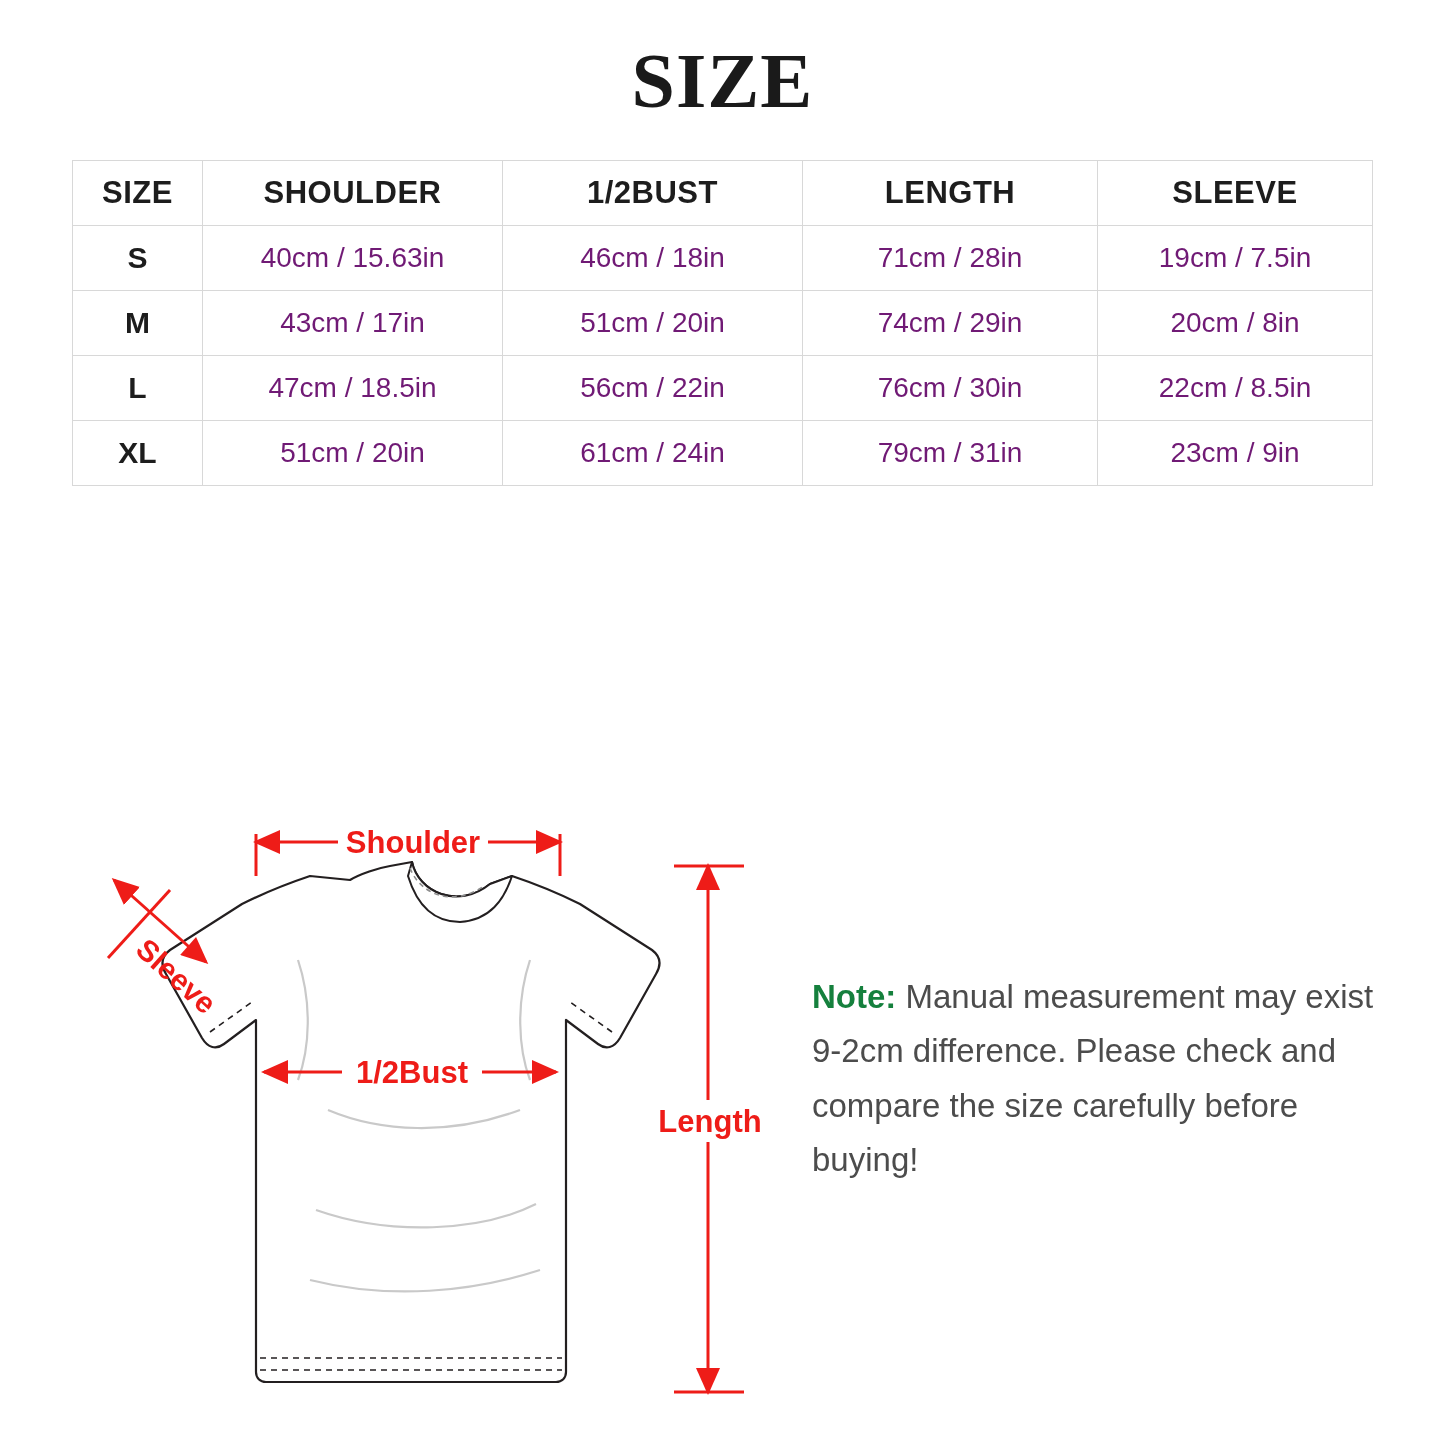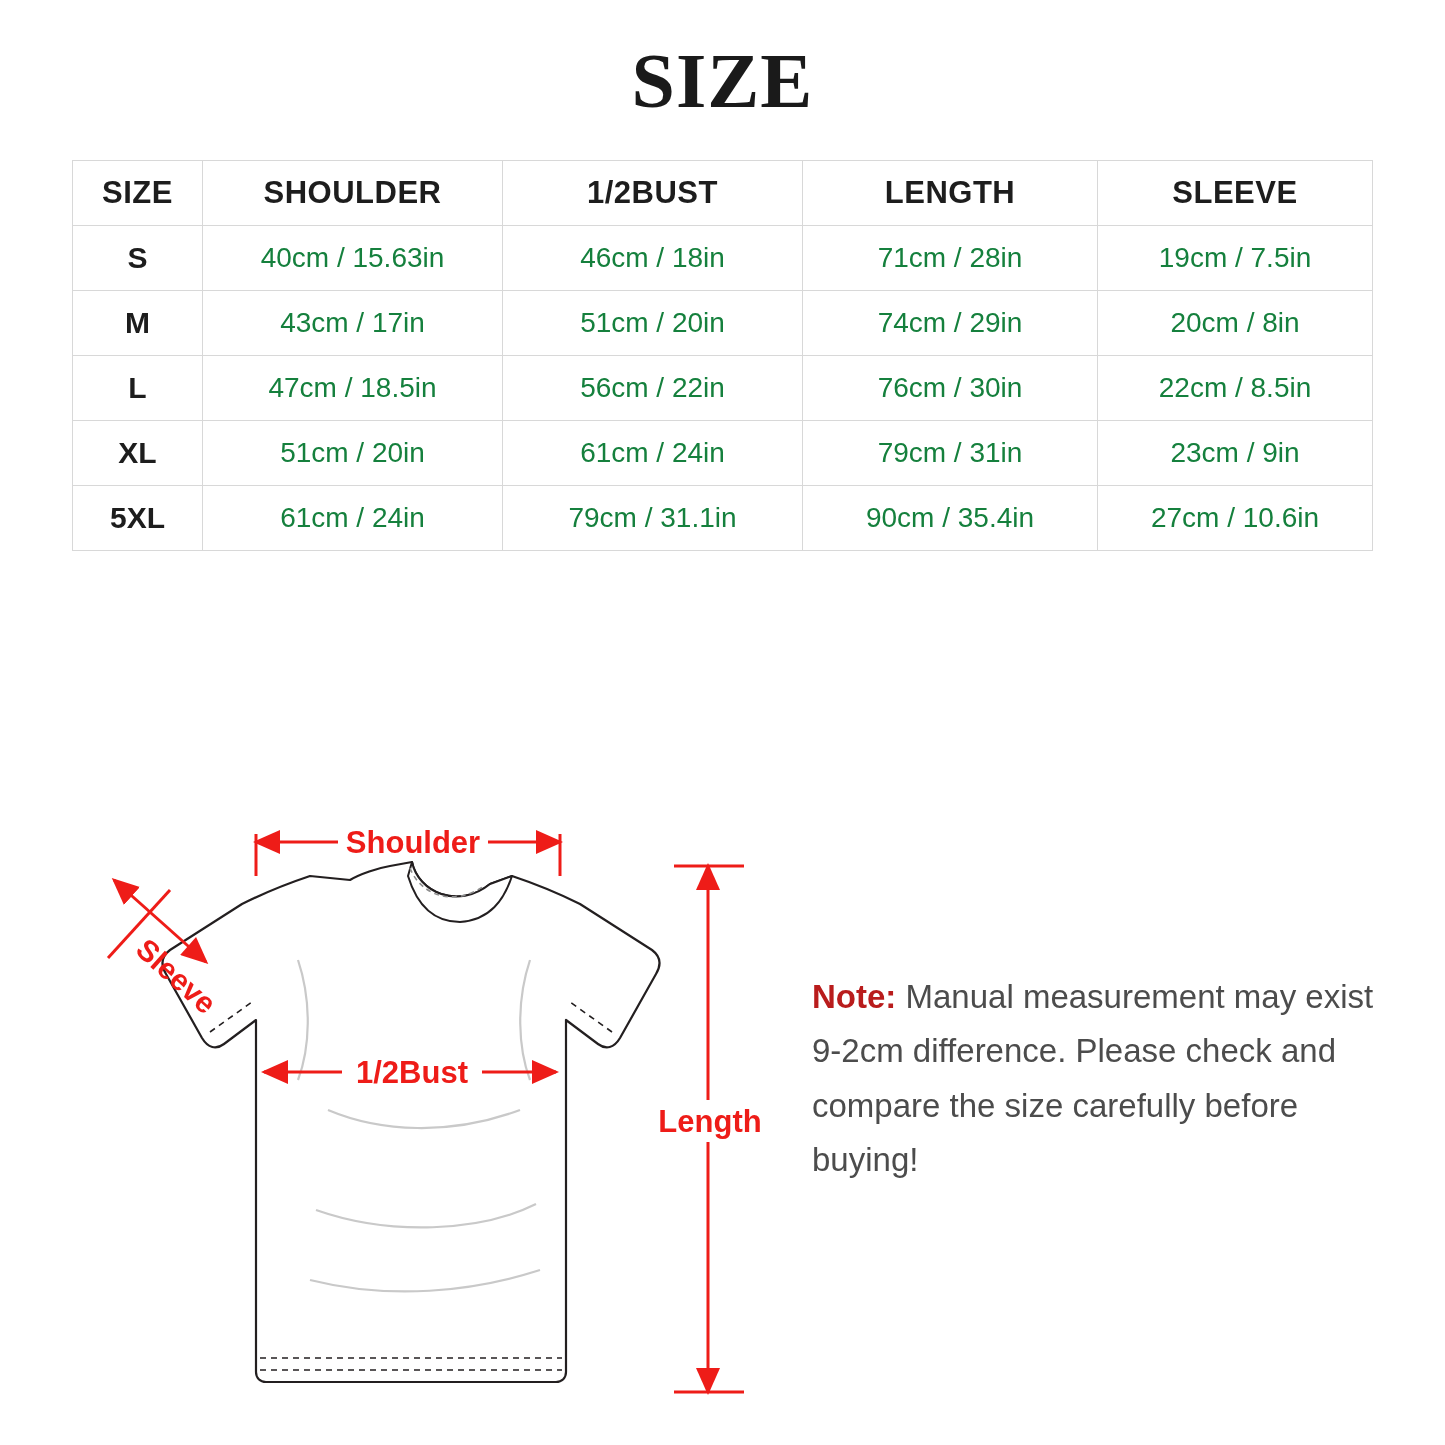--- a/index.html
+++ b/index.html
@@ -47,21 +47,21 @@
     padding: 0;
   }
   .size-table thead th {
     font-size: 31px;
     font-weight: 700;
     color: #1d1d1d;
     letter-spacing: 0.5px;
   }
   .size-table tbody td {
     font-size: 28px;
-    color: #15803d;
+    color: #701a75;
     font-weight: 400;
   }
   .size-table tbody td.size-cell {
     font-weight: 700;
     color: #1d1d1d;
     font-size: 30px;
   }
   .col-size { width: 130px; }
   .col-shoulder { width: 300px; }
   .col-bust { width: 300px; }
@@ -85,21 +85,21 @@
     position: absolute;
     top: 970px;
     left: 812px;
     width: 580px;
     font-size: 33px;
     line-height: 1.65;
     color: #4c4c4c;
     font-family: "Liberation Sans", sans-serif;
   }
   .note b {
-    color: #b91c1c;
+    color: #15803d;
     font-weight: 700;
   }
 </style>
 </head>
 <body>
 
 <div class="title">SIZE</div>
 
 <table class="size-table">
   <colgroup>
@@ -139,27 +139,20 @@
       <td>56cm / 22in</td>
       <td>76cm / 30in</td>
       <td>22cm / 8.5in</td>
     </tr>
     <tr>
       <td class="size-cell">XL</td>
       <td>51cm / 20in</td>
       <td>61cm / 24in</td>
       <td>79cm / 31in</td>
       <td>23cm / 9in</td>
-    </tr>
-    <tr>
-      <td class="size-cell">5XL</td>
-      <td>61cm / 24in</td>
-      <td>79cm / 31.1in</td>
-      <td>90cm / 35.4in</td>
-      <td>27cm / 10.6in</td>
     </tr>
   </tbody>
 </table>
 
 <div class="diagram">
 <svg width="740" height="640" viewBox="0 0 740 640" xmlns="http://www.w3.org/2000/svg">
   <defs>
     <marker id="arrR" markerWidth="10" markerHeight="10" refX="8" refY="4" orient="auto">
       <path d="M0,0 L9,4 L0,8 z" fill="#ee1c18"></path>
     </marker>

